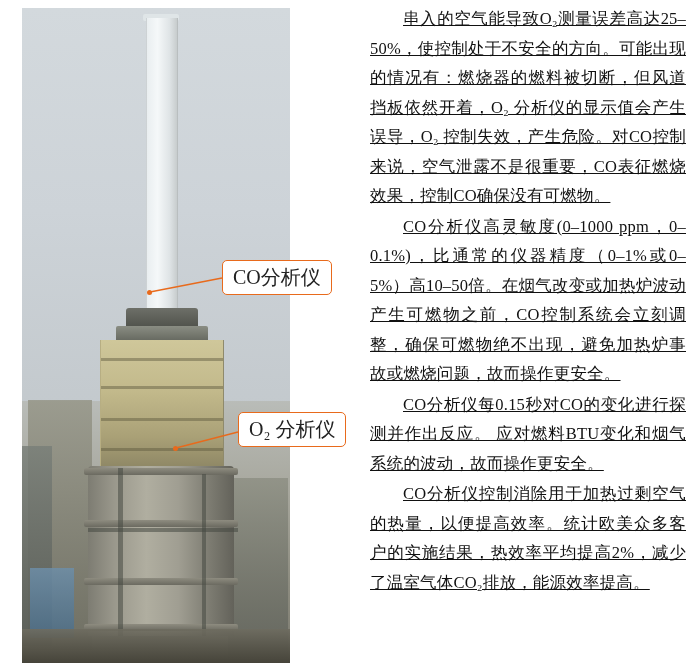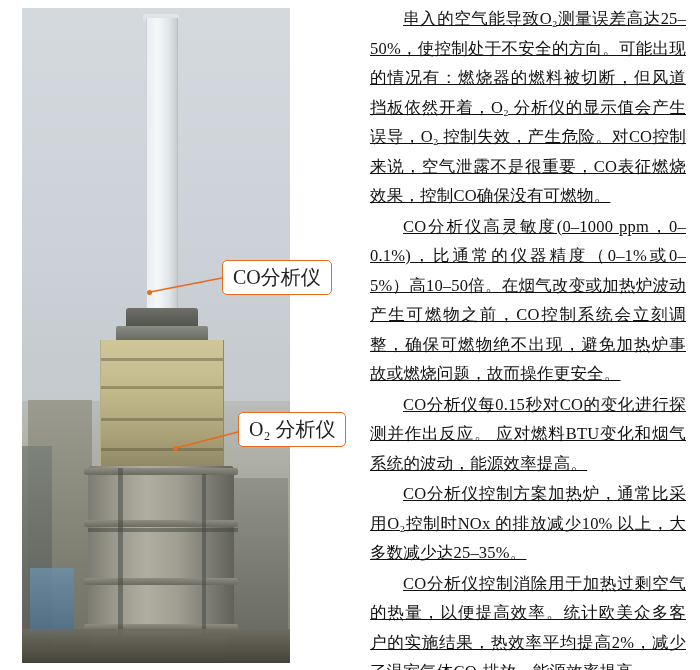--- a/index.html
+++ b/index.html
@@ -278,18 +278,17 @@
     <div class="dot" style="left:147px; top:290px;"></div>
     <div class="dot" style="left:173px; top:446px;"></div>
 
     <div class="callout" id="callout-co">CO分析仪</div>
     <div class="callout" id="callout-o2">O₂ 分析仪</div>
   </div>
 
   <div class="text-col">
     <p class="para indent">串入的空气能导致O₂测量误差高达25–50%，使控制处于不安全的方向。可能出现的情况有：燃烧器的燃料被切断，但风道挡板依然开着，O₂ 分析仪的显示值会产生误导，O₂ 控制失效，产生危险。对CO控制来说，空气泄露不是很重要，CO表征燃烧效果，控制CO确保没有可燃物。</p>
     <p class="para indent">CO分析仪高灵敏度(0–1000 ppm，0–0.1%)，比通常的仪器精度（0–1%或0–5%）高10–50倍。在烟气改变或加热炉波动产生可燃物之前，CO控制系统会立刻调整，确保可燃物绝不出现，避免加热炉事故或燃烧问题，故而操作更安全。</p>
-    <p class="para indent">CO分析仪每0.15秒对CO的变化进行探测并作出反应。 应对燃料BTU变化和烟气系统的波动，能源效率提高。</p>
-    <p class="para indent">CO分析仪控制方案加热炉，通常比采用O₂控制时NOx 的排放减少10% 以上，大多数减少达25–35%。</p>
+    <p class="para indent">CO分析仪每0.15秒对CO的变化进行探测并作出反应。 应对燃料BTU变化和烟气系统的波动，故而操作更安全。</p>
     <p class="para indent">CO分析仪控制消除用于加热过剩空气的热量，以便提高效率。统计欧美众多客户的实施结果，热效率平均提高2%，减少了温室气体CO₂排放，能源效率提高。</p>
   </div>
 
 </div>
 
 </body></html>

